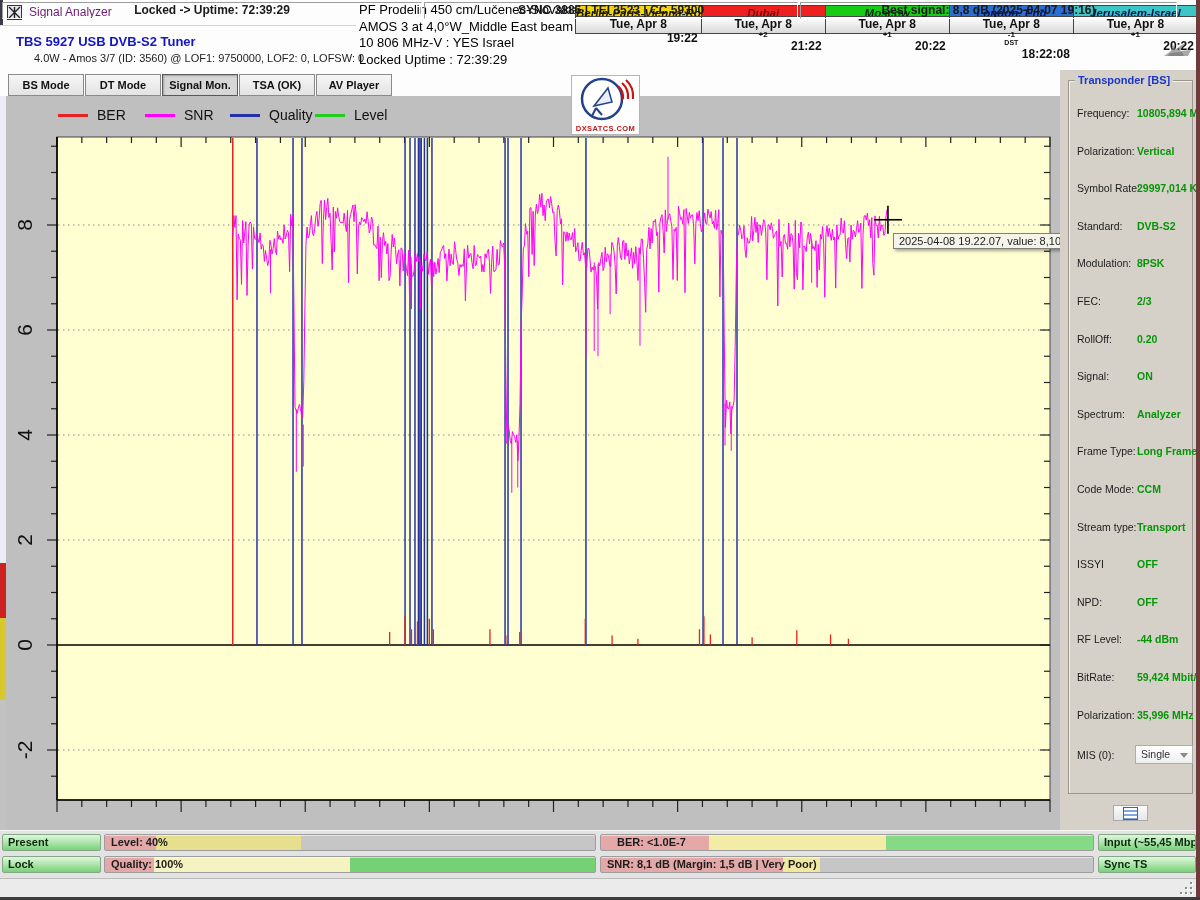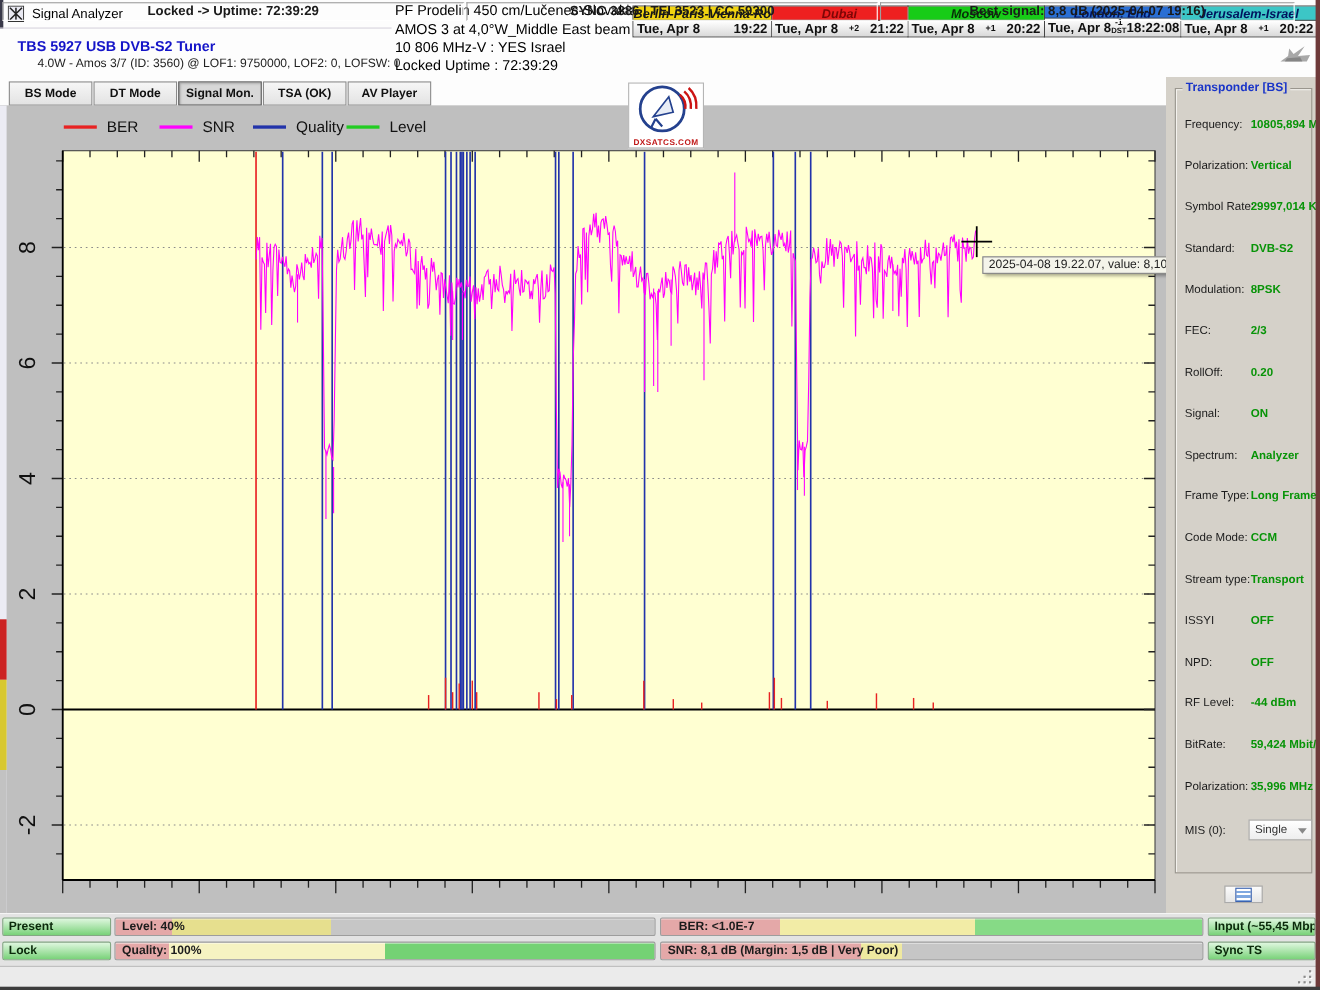--- a/index.html
+++ b/index.html
@@ -5,33 +5,33 @@
   html,body{margin:0;padding:0;}
   body{width:1200px;height:900px;position:relative;font-family:"Liberation Sans",sans-serif;
        background:#bfbfbf;overflow:hidden;color:#111;}
   .abs{position:absolute;}
 
   
   .topband{left:0;top:0;width:1200px;height:96px;background:#fdfdfd;border-bottom:1px solid #b9b9b9;}
   .titlebar-line{left:0;top:25px;width:356px;height:1px;background:#d8d4de;}
   .leftdark{left:0;top:0;width:3px;height:26px;background:#3a3a4a;}
   .appicon{left:7px;top:5px;width:15px;height:15px;}
-  .wintitle{left:29px;top:5px;font-size:12px;color:#000000;}
+  .wintitle{left:29px;top:5px;font-size:12px;color:#701a75;}
   .tunertitle{left:16px;top:34px;font-size:13px;font-weight:bold;color:#1414c8;}
   .tunersub{left:34px;top:52px;font-size:11px;color:#222;}
   .sitetext{left:359px;top:2px;font-size:13px;line-height:16.5px;color:#000;}
 
   
   .clocks{left:575px;top:5px;width:623px;height:29px;display:flex;}
   .clock{width:124.6px;border:1px solid #444;border-left-width:0;display:flex;flex-direction:column;}
   .clock:first-child{border-left-width:1px;}
   .clock-head{height:14px;font-size:11.5px;font-weight:bold;font-style:italic;text-align:center;
               line-height:14px;border-bottom:1px solid #444;white-space:nowrap;overflow:hidden;}
   .clock-body{height:16px;background:linear-gradient(#ffffff,#d9d9d9);display:flex;align-items:center;
-              font-size:12px;font-weight:bold;padding:0 3px;}
+              font-size:12px;font-weight:bold;padding:0 3px;flex-direction:column;}
   .clock-date{flex:0 0 auto;}
   .clock-off{flex:1 1 auto;text-align:center;font-size:8px;line-height:8px;font-weight:bold;}
   .clock-off .sub{display:block;font-size:7px;}
   .clock-time{flex:0 0 auto;margin-left:auto;}
   .c0 .clock-head{background:#f2d410;color:#161616;}
   .c1 .clock-head{background:#ee2020;color:#7c0606;}
   .c2 .clock-head{background:#17cc17;color:#083008;}
   .c3 .clock-head{background:#2a6fd4;color:#00135e;}
   .c4 .clock-head{background:#3cc6c6;color:#00135e;}
   .handicon{left:1158px;top:38px;width:36px;height:20px;opacity:.75;}

